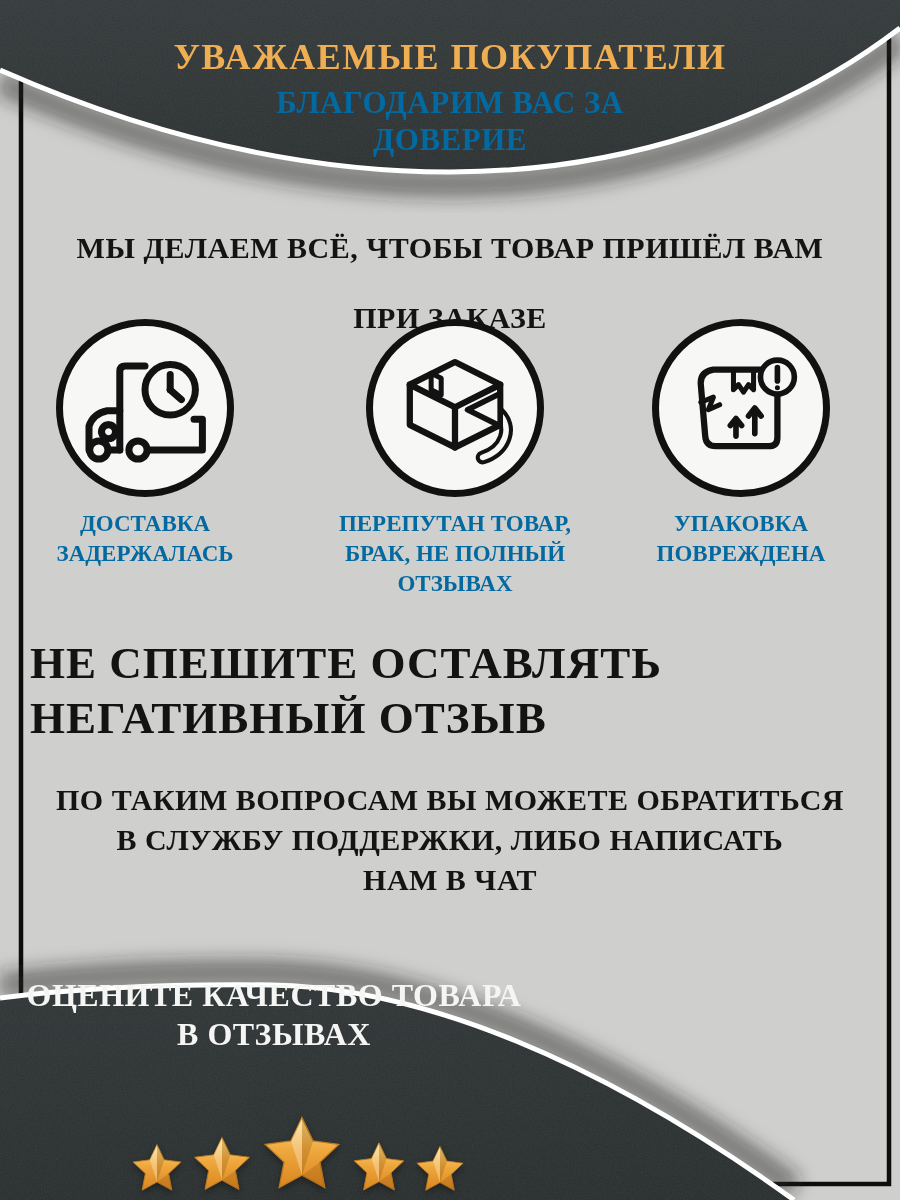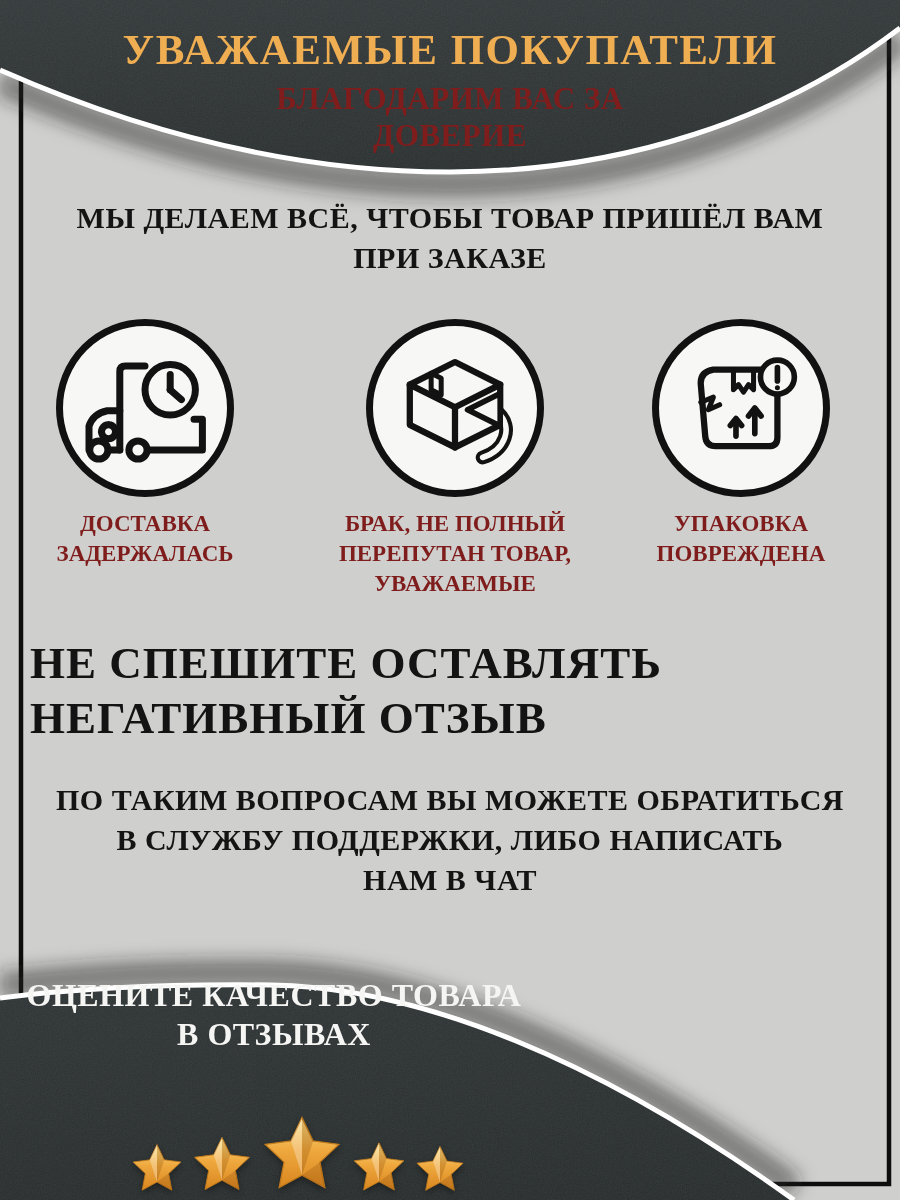--- a/index.html
+++ b/index.html
@@ -8,42 +8,42 @@
     width:900px;height:1200px;
     background:#CFCFCD;
     overflow:hidden;
     font-family:"Liberation Serif","DejaVu Serif",serif;
     -webkit-font-smoothing:antialiased;
   }
   .backdrop{position:absolute;left:0;top:0;width:900px;height:1200px;z-index:0;}
 
   .top-banner{position:absolute;left:0;top:0;width:900px;z-index:3;text-align:center;}
   .page-title{
-    margin:0;padding-top:25px;
-    font-size:43px;font-weight:bold;letter-spacing:1.5px;
+    margin:0;padding-top:36px;
+    font-size:36px;font-weight:bold;letter-spacing:1.5px;
     color:#F0AE52;
   }
-  .subtitle{margin:6px 0 0 0;font-size:31px;font-weight:bold;line-height:37px;color:#7f1d1d;letter-spacing:0.5px;}
+  .subtitle{margin:6px 0 0 0;font-size:31px;font-weight:bold;line-height:37px;color:#0369a1;letter-spacing:0.5px;}
   .subtitle span{display:block;}
 
   .intro{
     position:absolute;left:30px;top:198px;width:840px;z-index:3;
     margin:0;text-align:center;
     font-size:30px;font-weight:bold;line-height:40px;letter-spacing:0.5px;color:#141414;
   }
-  .intro span{display:block;}
+  .intro span{display:block;margin-top:30px;}
 
   .issue{position:absolute;top:319px;width:280px;z-index:3;display:flex;flex-direction:column;align-items:center;}
   .issue-1{left:5px;} .issue-2{left:315px;} .issue-3{left:601px;}
   .icon-circle{
     width:164px;height:164px;border-radius:50%;
     background:#F7F7F5;border:7px solid #111;
     display:flex;align-items:center;justify-content:center;
   }
-  .issue-label{margin-top:12px;text-align:center;font-size:23px;font-weight:bold;line-height:30px;color:#7f1d1d;}
+  .issue-label{margin-top:12px;text-align:center;font-size:23px;font-weight:bold;line-height:30px;color:#0369a1;}
   .issue-label span{display:block;}
 
   .warning{
     position:absolute;left:30px;top:636px;width:840px;z-index:3;margin:0;
     font-size:45px;font-weight:bold;line-height:55px;letter-spacing:1px;color:#131313;
   }
   .warning span{display:block;}
 
   .support{
     position:absolute;left:20px;top:780px;width:860px;z-index:3;margin:0;
@@ -162,23 +162,23 @@
           <path d="M14,26 V58 L50,76 V44"></path>
           <path d="M86,26 V58 L50,76"></path>
           <path d="M31,17 L39,21 V34 L31,30 Z" stroke-width="4"></path>
         </g>
         <path d="M72,84 C90,78 97,60 84,48" fill="none" stroke="#121212" stroke-width="11" stroke-linecap="round"></path>
         <path d="M72,84 C90,78 97,60 84,48" fill="none" stroke="#F7F7F5" stroke-width="4.5" stroke-linecap="round"></path>
         <polygon points="60,46 86,33 86,59" fill="#F7F7F5" stroke="#121212" stroke-width="4.5" stroke-linejoin="round"></polygon>
       </svg>
     </div>
     <div class="issue-label">
+      <span>ПЕРЕПУТАН ТОВАР,</span>
       <span>БРАК, НЕ ПОЛНЫЙ</span>
-      <span>ПЕРЕПУТАН ТОВАР,</span>
-      <span>УВАЖАЕМЫЕ</span>
+      <span>ОТЗЫВАХ</span>
     </div>
   </div>
 
   <div class="issue issue-3">
     <div class="icon-circle">
       <svg width="126" height="113" viewBox="0 0 100 90">
         <g class="icon-art">
           <path stroke-width="5" d="M28,14 H72 Q79,14 79,21 V68 Q79,75 72,75 H30 Q22,75 21.5,67 L18,26 Q17,16 28,14 Z"></path>
           <path stroke-width="4" d="M18,40 L28,36 24,46 33,42"></path>
           <path stroke-width="4" d="M44,14 V30 L48,26 52,32 56,26 60,30 V14"></path>

